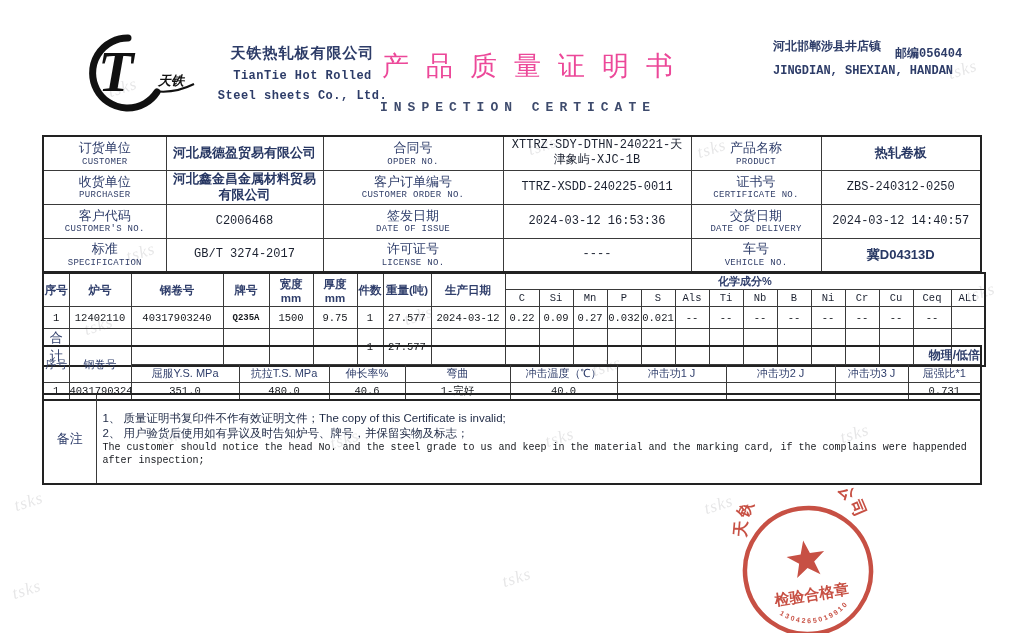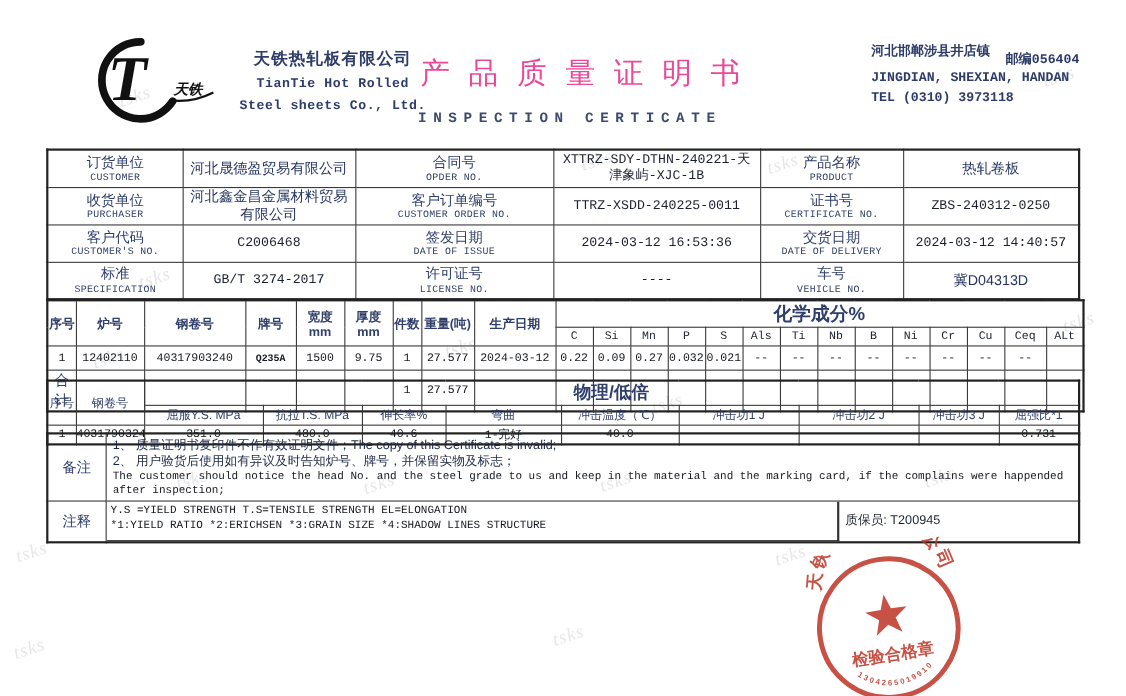--- a/index.html
+++ b/index.html
@@ -9,46 +9,46 @@
   .wm{position:absolute;font:italic 17px "Liberation Serif",serif;color:rgba(105,105,115,0.17);
       transform:rotate(-18deg);pointer-events:none;letter-spacing:1px;}
   
   .logo{position:absolute;left:62px;top:28px;width:155px;height:90px;}
   .company{position:absolute;left:210px;top:44px;width:185px;text-align:center;color:#2d3c68;}
   .company .cn{font-size:15px;font-weight:bold;letter-spacing:1px;}
   .company .en{font-family:"Liberation Mono",monospace;font-size:12px;font-weight:bold;margin-top:6px;letter-spacing:0.5px;}
   .title-wrap{position:absolute;left:368px;top:48px;width:300px;text-align:center;}
   .title-cn{font-family:"Liberation Serif",serif;font-size:27px;color:#ec4899;letter-spacing:17px;white-space:nowrap;margin-left:14px;}
   .title-en{font-family:"Liberation Mono",monospace;font-size:13px;font-weight:bold;color:#3e4b6d;letter-spacing:6px;margin-top:16px;white-space:nowrap;}
-  .addr{position:absolute;left:792px;top:38px;width:230px;color:#2d3c68;font-size:12px;font-weight:bold;line-height:1.45;}
+  .addr{position:absolute;left:773px;top:38px;width:230px;color:#2d3c68;font-size:12px;font-weight:bold;line-height:1.45;}
   .addr .row1{display:flex;}
   .addr .cnpart{width:118px;}
   .addr .zip{margin-left:4px;margin-top:8px;white-space:nowrap;font-family:"Liberation Mono",monospace;}
   .addr .en{font-family:"Liberation Mono",monospace;font-weight:bold;white-space:nowrap;}
   
   table{border-collapse:collapse;table-layout:fixed;position:absolute;left:42px;width:938px;}
   td,th{border:1px solid #3a3a3a;padding:0;text-align:center;vertical-align:middle;overflow:hidden;font-weight:normal;}
   table{border:2px solid #222;}
   .t-info{top:135px;height:135px;}
   .t-info tr{height:34px;}
   .lblcn{font-size:13px;color:#2f3e6b;line-height:1.2;}
   .len{font-family:"Liberation Mono",monospace;font-size:9px;color:#33406a;letter-spacing:0.3px;margin-top:1px;}
   .v{font-family:"Liberation Mono",monospace;font-size:12px;color:#1b2130;word-break:break-all;line-height:1.25;padding:0 3px;}
-  .vb{font-family:"Liberation Sans",sans-serif;font-size:13px;font-weight:normal;color:#273763;line-height:1.2;padding:0 2px;}
+  .vb{font-family:"Liberation Sans",sans-serif;font-size:13px;font-weight:bold;color:#273763;line-height:1.2;padding:0 2px;}
   .t-coil{top:272px;height:73px;}
   .t-coil th.hmain{font-size:11.5px;font-weight:bold;color:#2f3e6b;}
-  .t-coil .chemspan{font-size:17px;font-weight:bold;color:#2f3e6b;height:14px;}
+  .t-coil .chemspan{font-size:11px;font-weight:bold;color:#2f3e6b;height:14px;}
   .t-coil .chemh{font-family:"Liberation Mono",monospace;font-size:10.5px;color:#1b2130;height:16px;}
   .t-coil td{font-family:"Liberation Mono",monospace;font-size:10.5px;color:#15181d;}
   .t-coil tr.data{height:22px;}
   .t-coil td.small{font-size:9px;font-weight:bold;}
   .t-coil td.sumlab{font-family:"Liberation Sans",sans-serif;font-size:13px;color:#2f3e6b;}
   .t-phys{top:345px;height:48px;}
   .t-phys th{font-size:11px;color:#2f3e6b;}
-  .t-phys .span{font-weight:bold;height:13px;font-size:16px;}
+  .t-phys .span{font-weight:bold;height:13px;font-size:12px;text-align:right;}
   .t-phys .sub{height:17px;}
   .t-phys td{font-family:"Liberation Mono",monospace;font-size:10.5px;color:#15181d;height:16px;}
   .t-foot{top:393px;height:92px;}
   .t-foot .lab{font-size:13px;color:#2f3e6b;width:53px;}
   .remarks-cell{text-align:left;padding:2px 6px;border-radius:25px;}
   .remarks-cell .l1{font-size:11.5px;color:#1d2844;}
   .remarks-cell .l2{font-size:11.5px;color:#1d2844;}
   .remarks-cell .l3{font-family:"Liberation Mono",monospace;font-size:10px;color:#15181d;line-height:1.3;}
   tr.r-remarks{height:55px;}
   tr.r-notes{height:37px;}
@@ -101,21 +101,20 @@
     <div class="title-cn">产品质量证明书</div>
     <div class="title-en">INSPECTION CERTICATE</div>
   </div>
 
   <div class="addr">
     <div class="row1">
       <div class="cnpart">河北邯郸涉县井店镇</div>
       <div class="zip">邮编056404</div>
     </div>
     <div class="en">JINGDIAN, SHEXIAN, HANDAN</div>
-    <div class="en">TEL (0310) 3973118</div>
   </div>
 
   <table class="t-info">
     <colgroup>
       <col style="width:123px">
         <col style="width:157px">
         <col style="width:180px">
       <col style="width:188px">
         <col style="width:130px">
         <col style="width:160px">
@@ -378,30 +377,20 @@
       </colgroup>
     <tbody>
         <tr class="r-remarks">
       <td class="lab">备注</td>
       <td class="remarks-cell">
         <div class="l1">1、 质量证明书复印件不作有效证明文件；The copy of this Certificate is invalid;</div>
         <div class="l2">2、 用户验货后使用如有异议及时告知炉号、牌号，并保留实物及标志；</div>
         <div class="l3">The customer should notice the head No. and the steel grade to us and keep in the material and the marking card, if the complains were happended after inspection;</div>
       </td>
     </tr>
-    <tr class="r-notes">
-      <td class="lab">注释</td>
-      <td class="notes-cell">
-        <div class="notes-box">
-          <div>Y.S =YIELD STRENGTH T.S=TENSILE STRENGTH EL=ELONGATION</div>
-          <div>*1:YIELD RATIO *2:ERICHSEN *3:GRAIN SIZE *4:SHADOW LINES STRUCTURE</div>
-        </div>
-        <div class="qa">质保员: T200945</div>
-      </td>
-    </tr>
   </tbody>
     </table>
 
   <div class="stamp">
     <svg viewBox="0 0 150 150" width="150" height="150">
       <defs>
         <path id="arcTop" d="M 22.4,55.8 A 56,56 0 1 1 127.6,55.8" fill="none"></path>
         <path id="arcBot" d="M 26.1,92.8 A 52,52 0 0 0 123.9,92.8" fill="none"></path>
       </defs>
       <circle cx="75" cy="75" r="63" fill="none" stroke="#c0392b" stroke-width="4.5"></circle>

